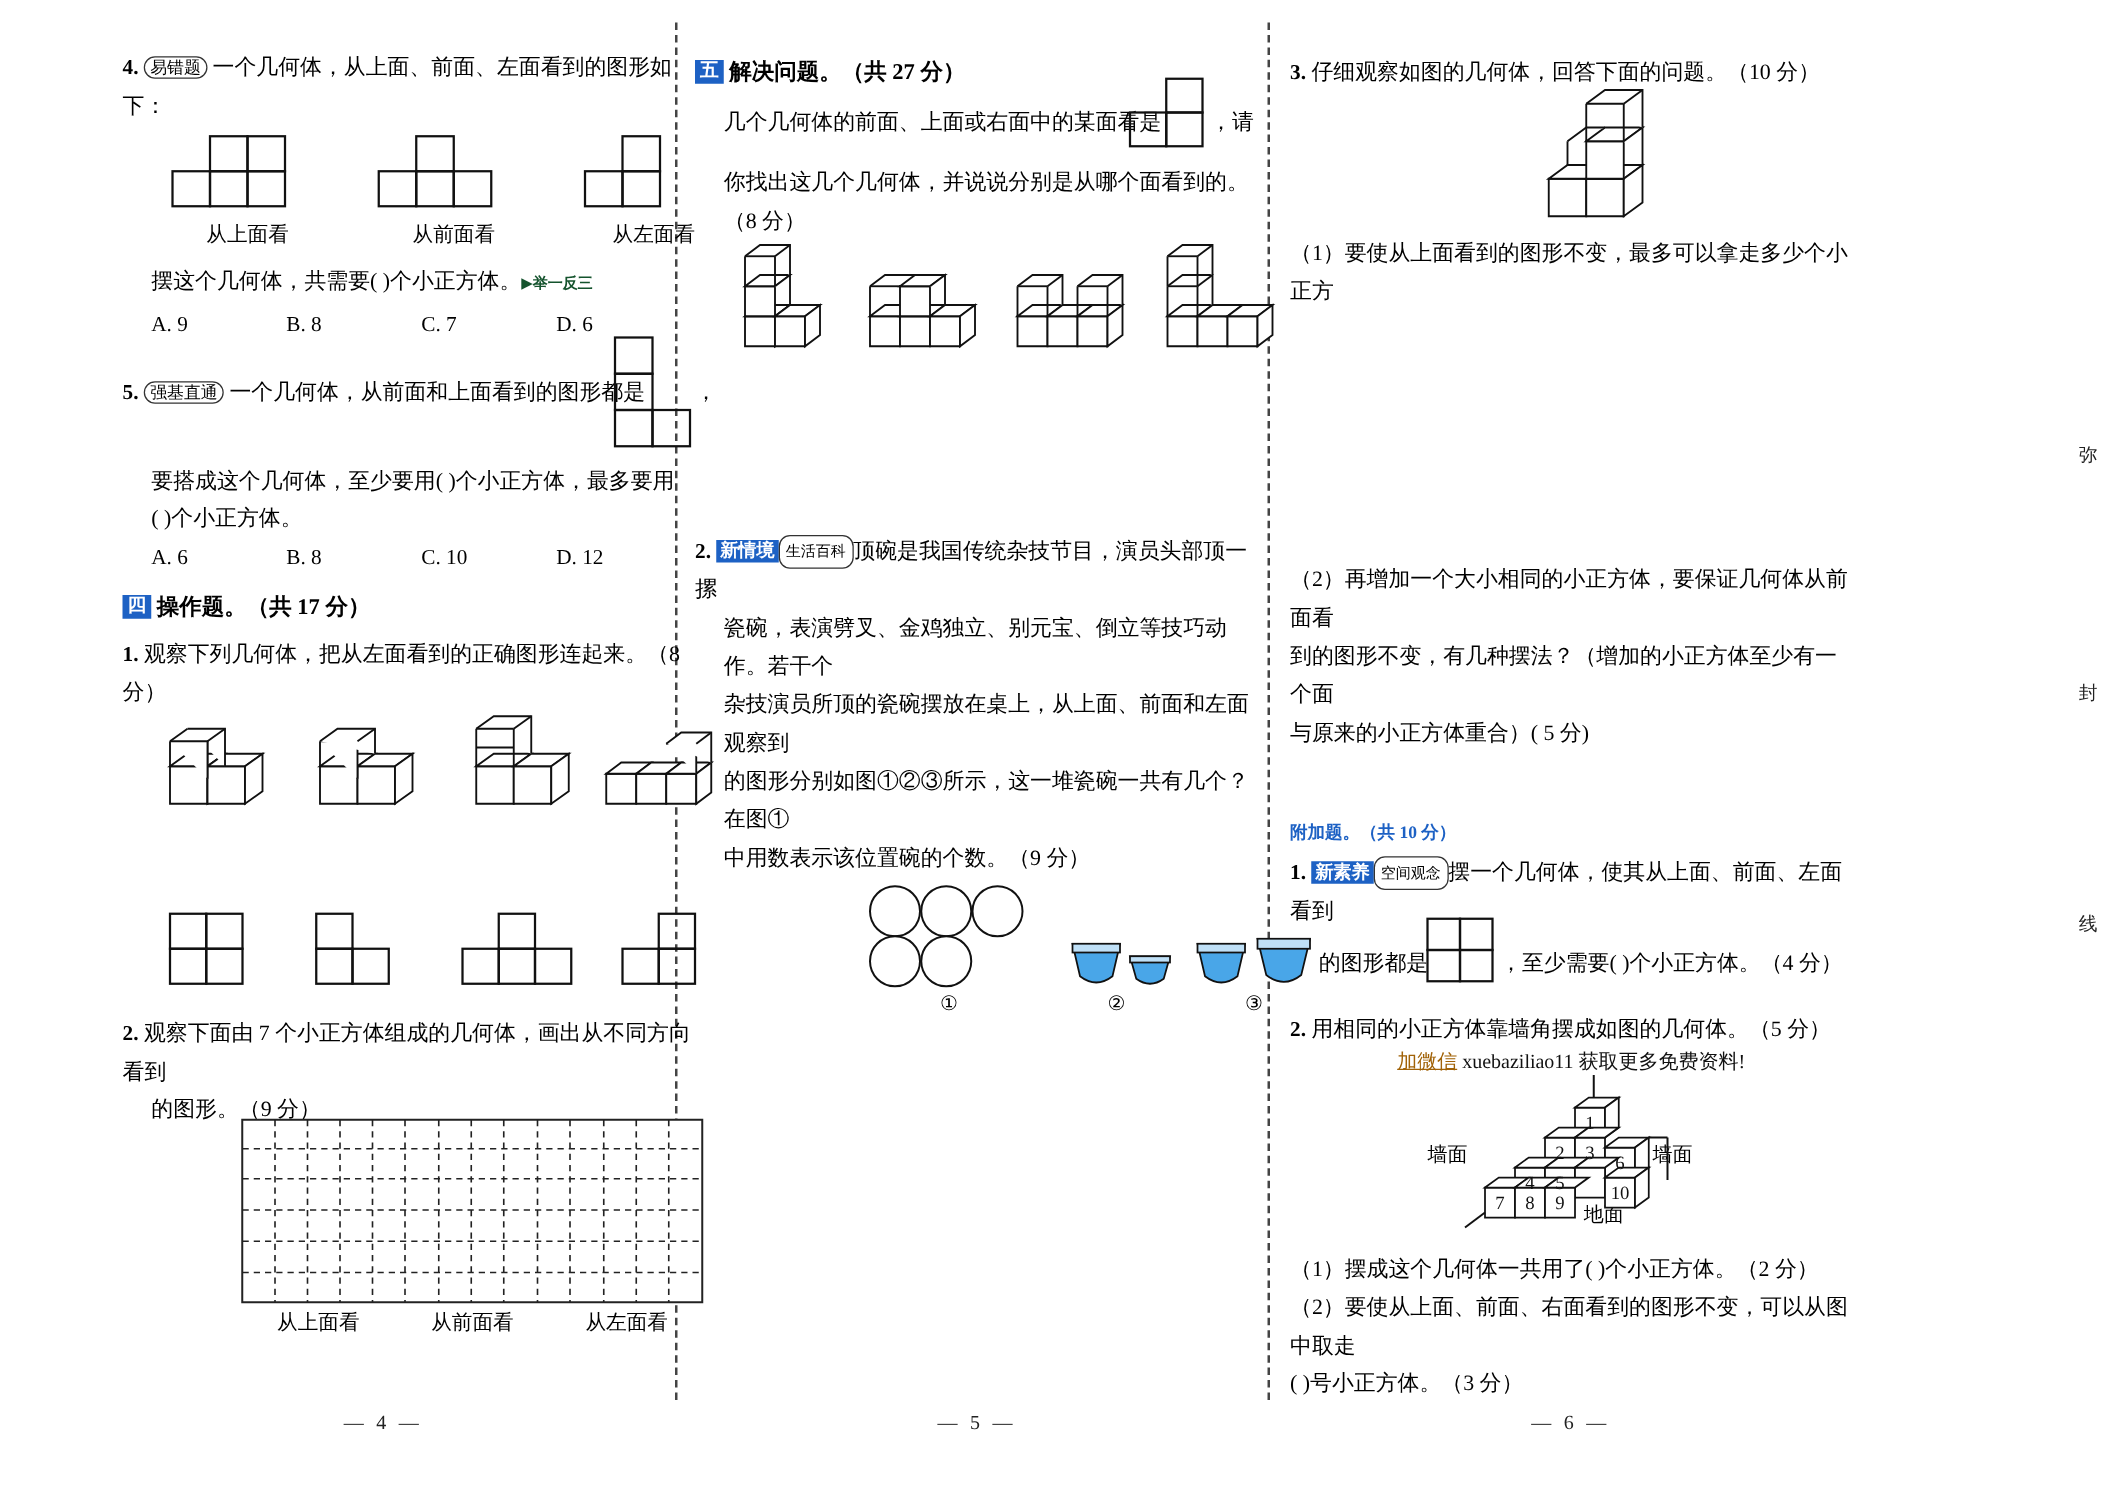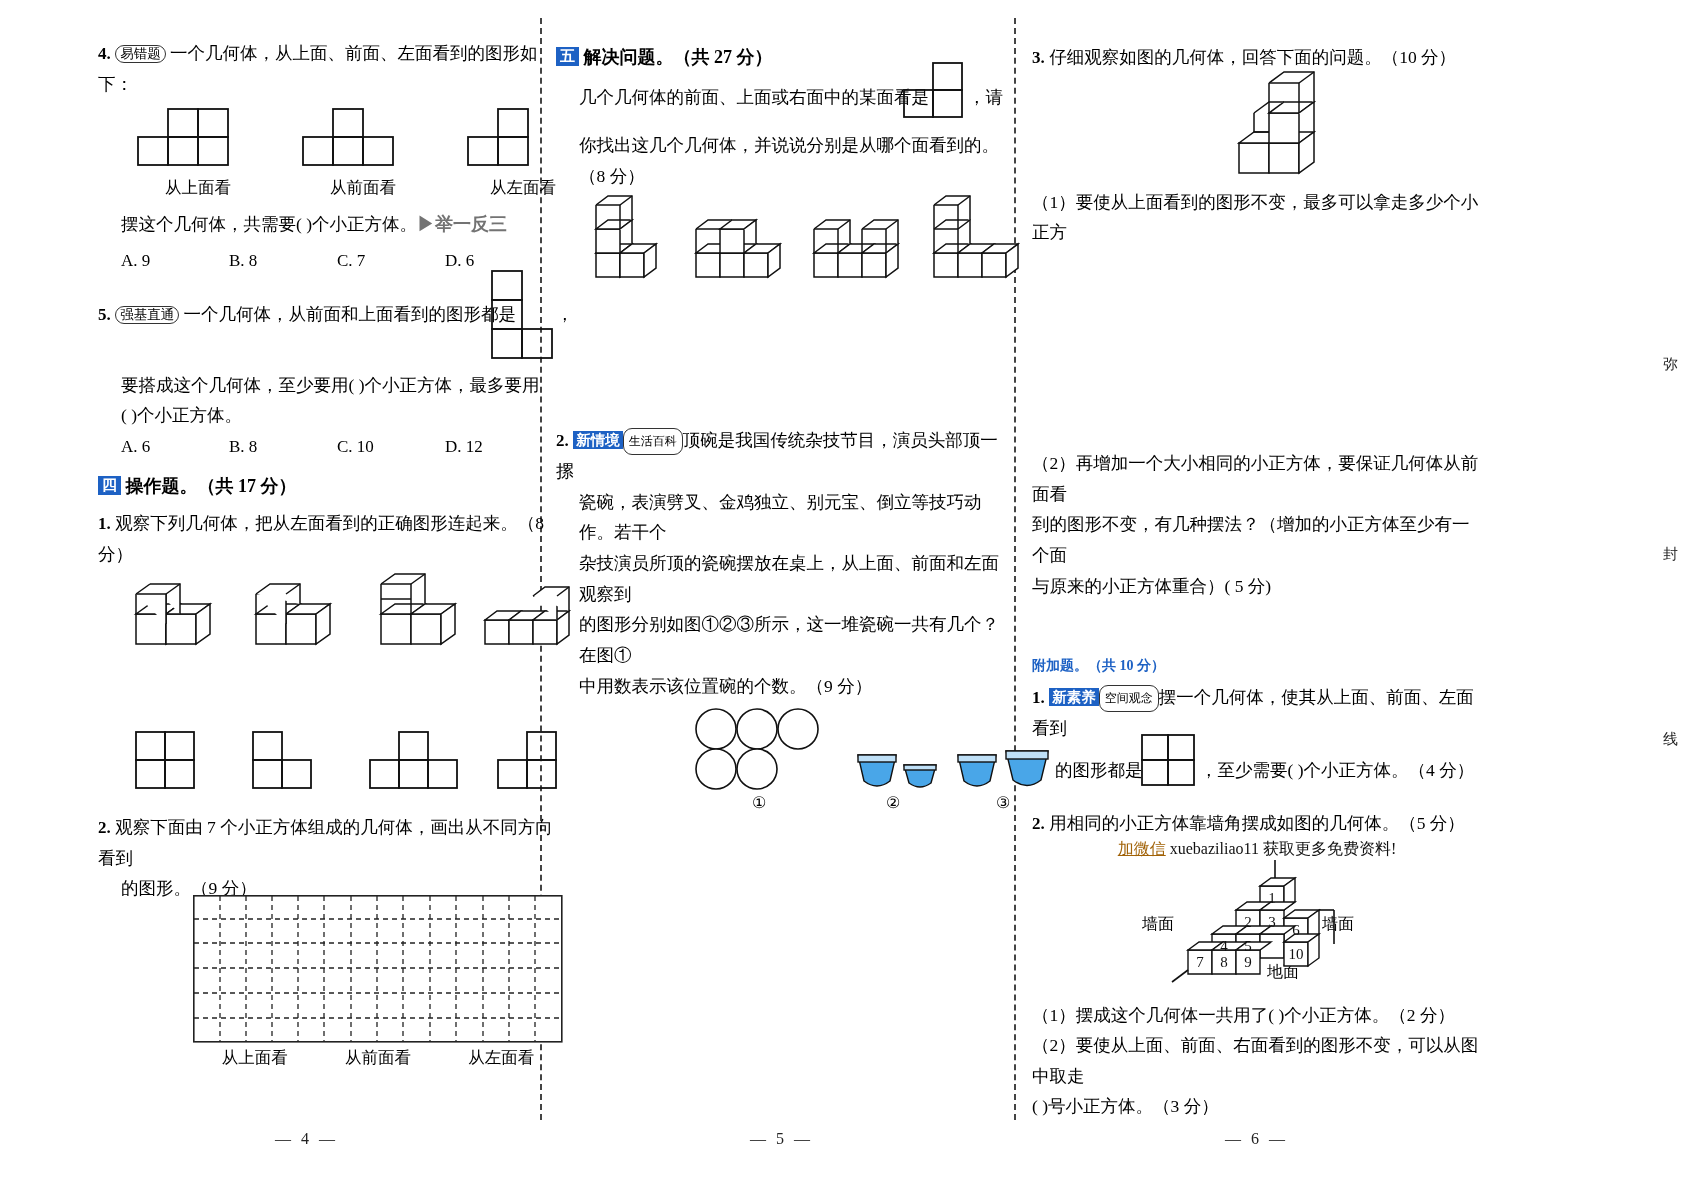--- a/index.html
+++ b/index.html
@@ -28,21 +28,21 @@
     font-size:14.5px;font-weight:bold;padding:0 3px;line-height:18px;
     vertical-align:1px;letter-spacing:0px;}
   .tag-out{display:inline-block;border:1.2px solid #333;border-radius:9px;
     font-size:12px;padding:4px 5px;line-height:17px;vertical-align:1px;}
   .tag-round{display:inline-block;border:1.2px solid #333;border-radius:9px;
     font-size:13.5px;padding:0 4px;line-height:16px;vertical-align:1px;}
   .sec-badge{display:inline-block;background:#1d61c4;color:#fff;font-weight:bold;
     font-size:15px;padding:1px 4px;line-height:17px;vertical-align:2px;}
   .sec-title{font-weight:bold;font-size:18px;}
   .blue-title{color:#1d61c4;font-weight:bold;font-size:14px;}
-  .jyfs{color:#737373;font-weight:bold;font-size:18px;font-family:Liberation Serif, serif;}
+  .jyfs{color:#14532d;font-weight:bold;font-size:12px;}
 
   .opts{display:flex;font-size:17px;margin-top:4px;}
   .opts span{width:108px;}
 
   .caption{font-size:16.5px;text-align:center;}
 
   
   .foot{position:absolute;bottom:42px;font-size:16px;color:#222;
         width:200px;text-align:center;}
   .foot .num{display:inline-block;padding:0 10px;}

